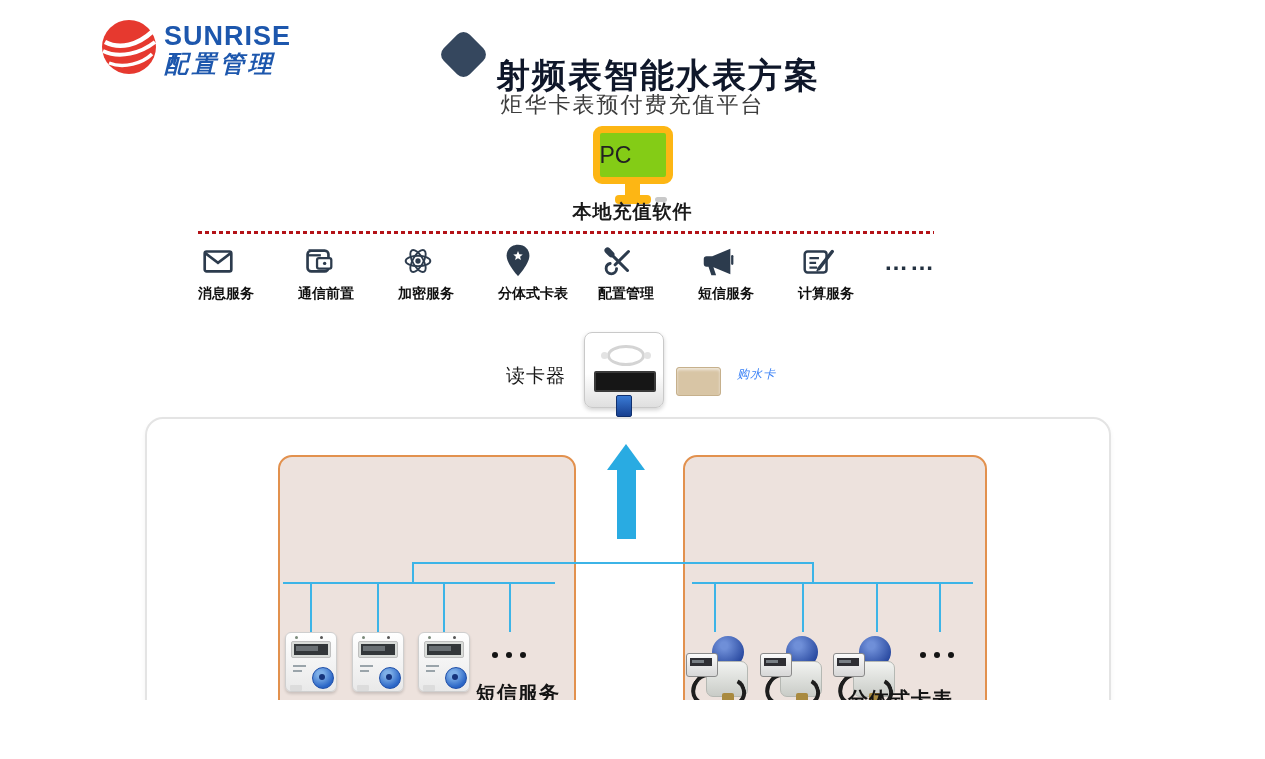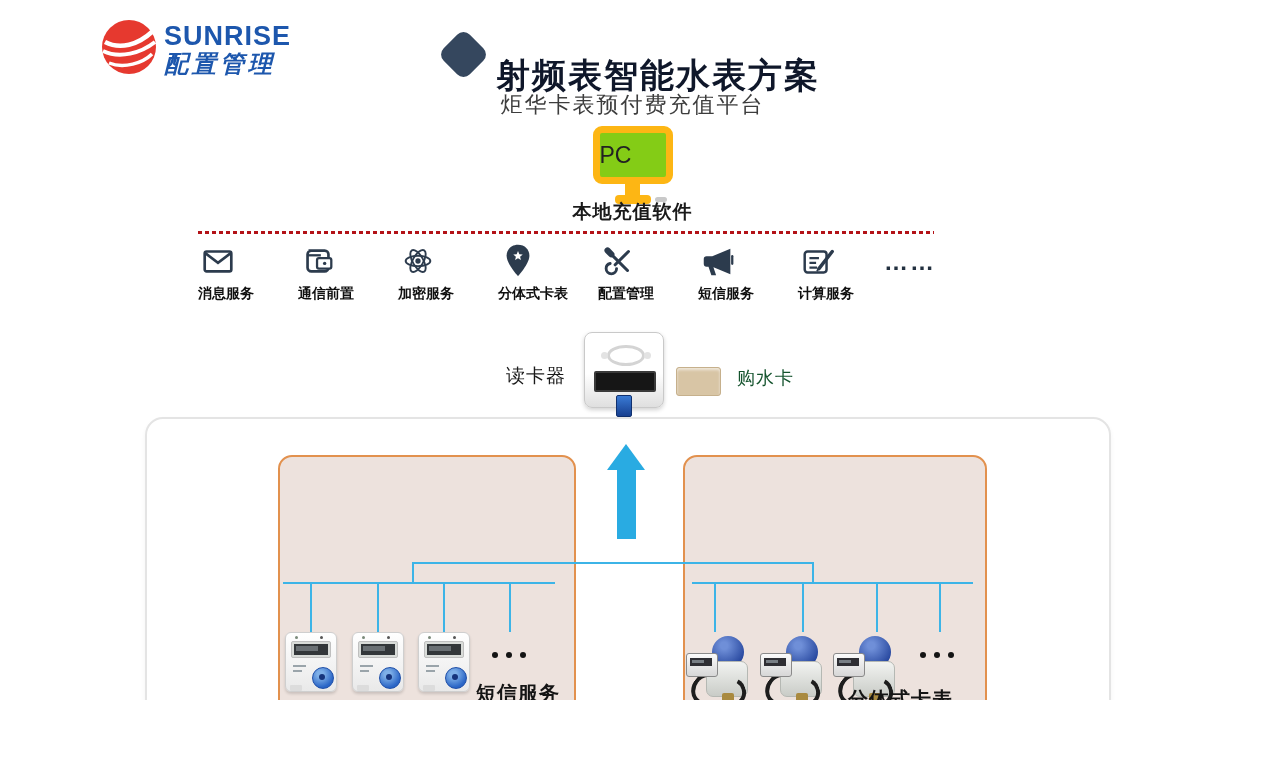--- a/index.html
+++ b/index.html
@@ -37,21 +37,21 @@
 
   
   .services{left:198px;top:241px;width:700px;display:flex;}
   .service{width:100px;display:flex;flex-direction:column;align-items:flex-start;}
   .svc-icon{width:40px;height:40px;display:flex;align-items:center;justify-content:center;}
   .svc-label{margin-top:4px;font-size:14px;font-weight:bold;color:#101010;}
   .svc-ellipsis{left:884px;top:248px;font-size:24px;font-weight:bold;color:#22303f;letter-spacing:2px;}
 
   
   .reader-label{left:506px;top:363px;font-size:19px;color:#1a1a1a;letter-spacing:1px;}
-  .card-label{left:737px;top:366px;font-size:18px;color:#14532d;letter-spacing:1px;}
+  .card-label{left:737px;top:366px;font-size:12px;color:#3b82f6;letter-spacing:1px;font-style:italic;}
   .reader{left:584px;top:332px;width:78px;height:74px;border-radius:8px;border:1px solid #c9c9c9;
           background:linear-gradient(#ffffff 55%,#dfdfdf);box-shadow:0 2px 4px rgba(0,0,0,.18);}
   .reader-oval{position:absolute;left:22px;top:12px;width:32px;height:15px;border:3px solid #d4d4d4;border-radius:50%;}
   .reader-oval::before,.reader-oval::after{content:"";position:absolute;top:4px;width:7px;height:7px;border-radius:50%;background:#e3e3e3;}
   .reader-oval::before{left:-9px;} .reader-oval::after{right:-9px;}
   .reader-screen{position:absolute;left:9px;top:38px;width:58px;height:17px;background:#161616;border:2px solid #3a3a3a;border-radius:2px;}
   .reader-usb{position:absolute;left:31px;top:62px;width:14px;height:20px;border-radius:2px;
               background:linear-gradient(#3a7bd5,#173f8f);border:1px solid #10306e;}
   .buy-card{left:676px;top:367px;width:43px;height:27px;background:#d8c5a5;border-radius:3px;
             border:1px solid #c6b08c;box-shadow:inset 0 2px 3px rgba(255,255,255,.6);}

